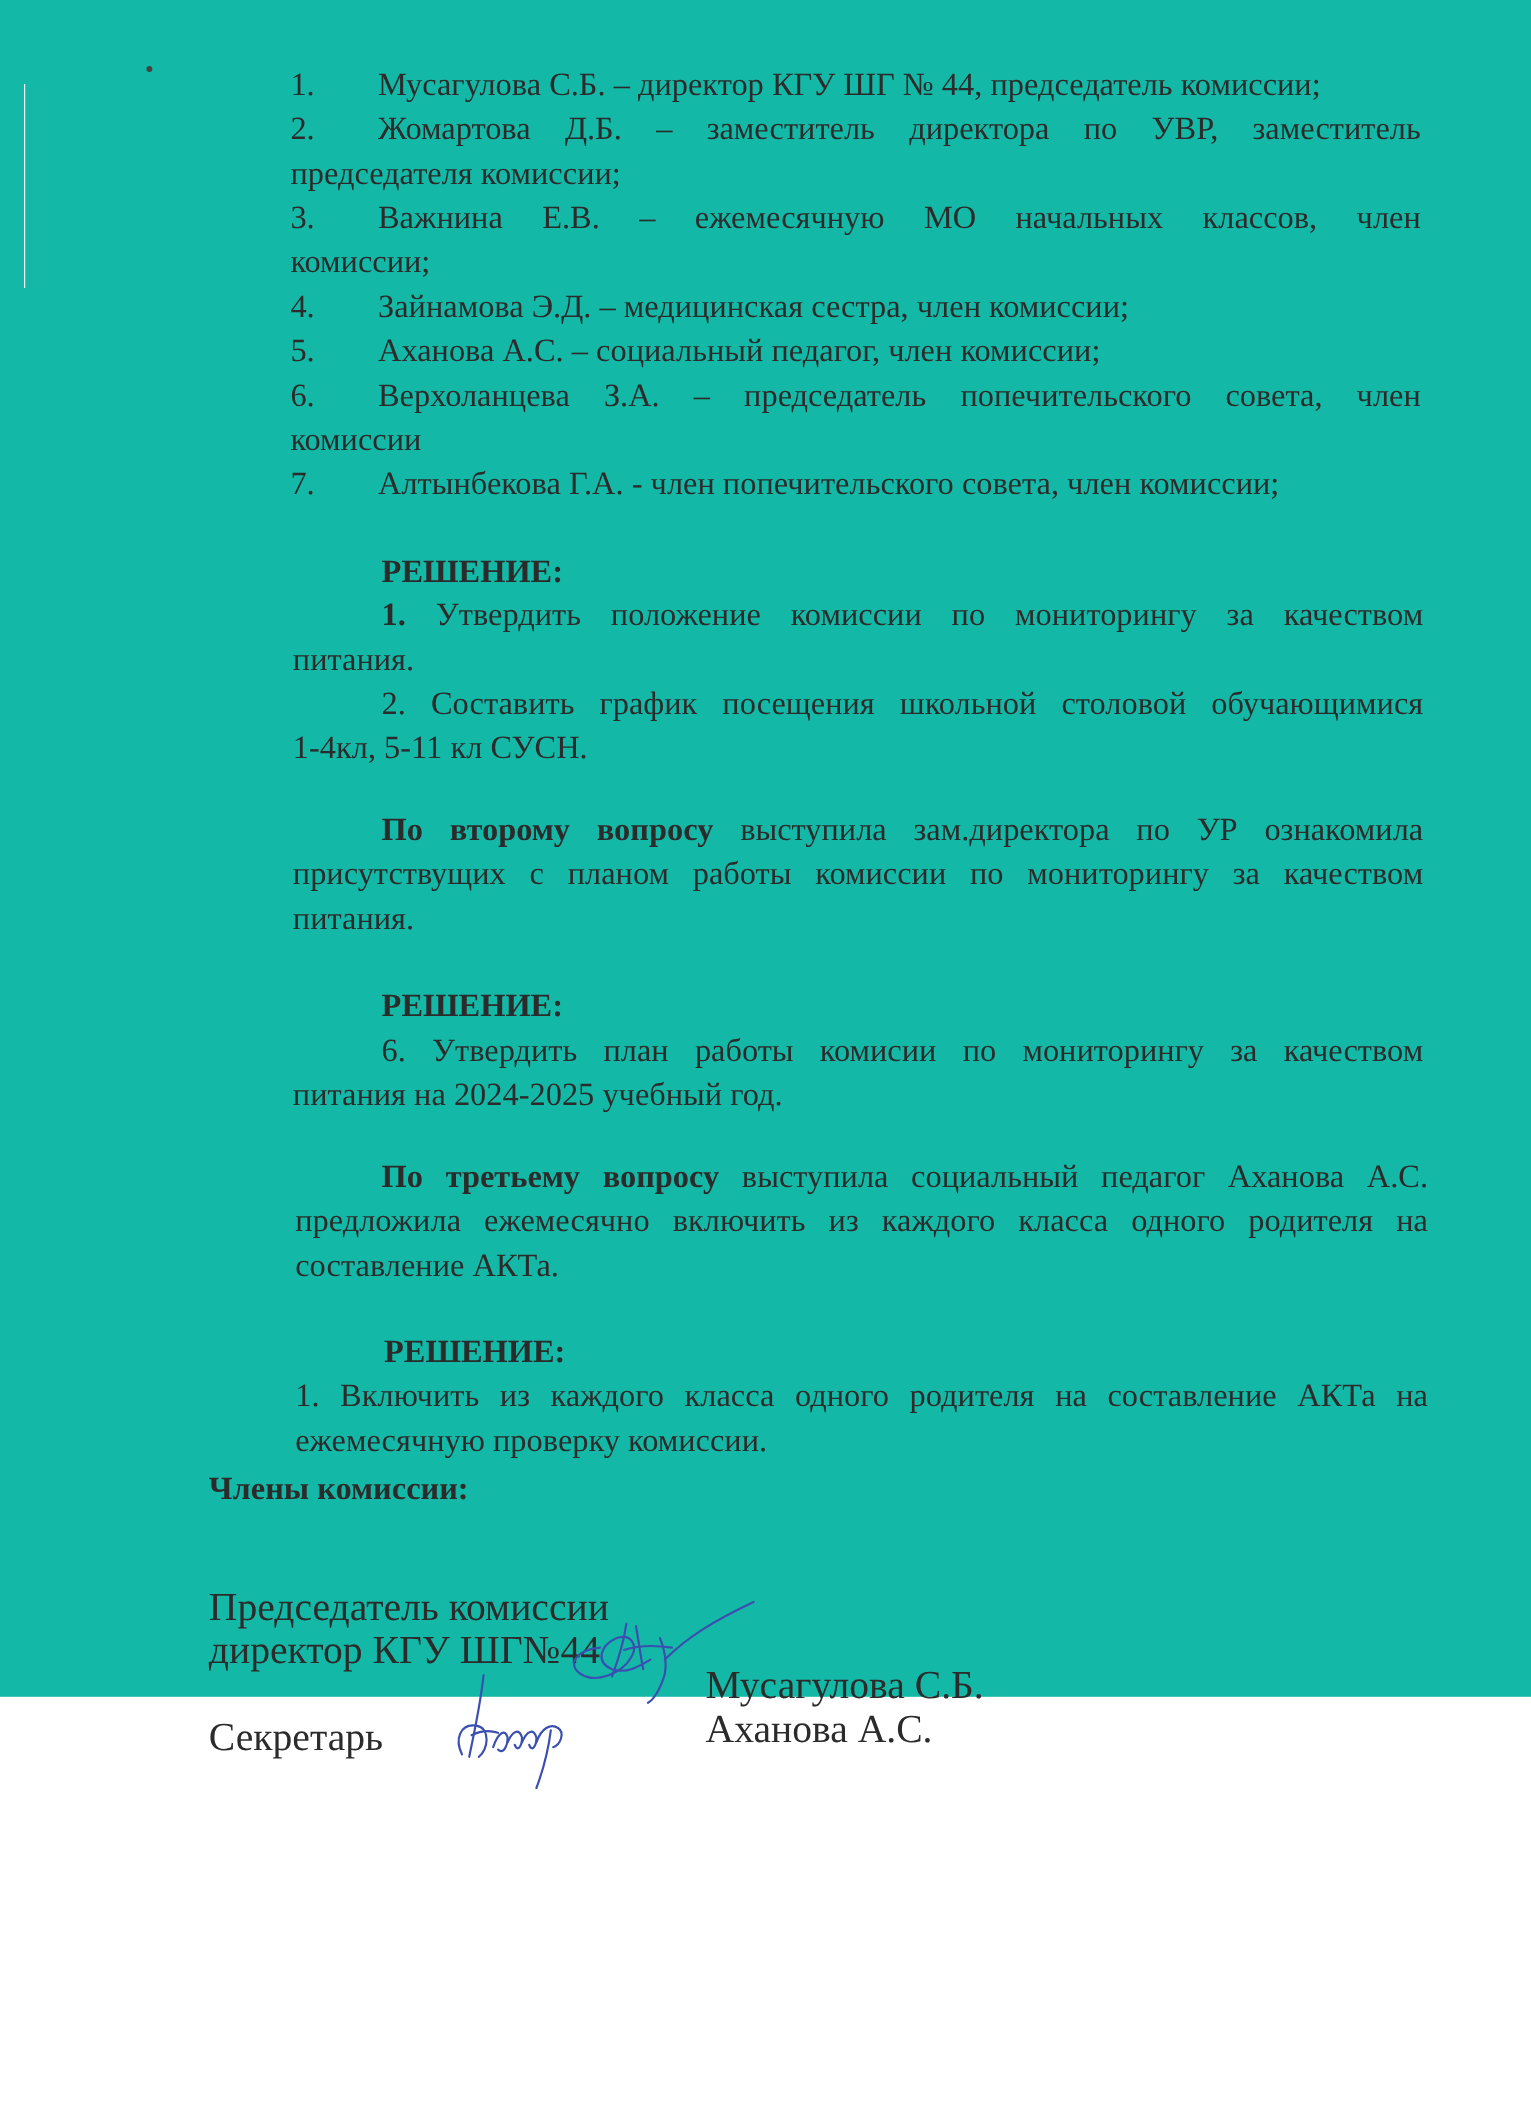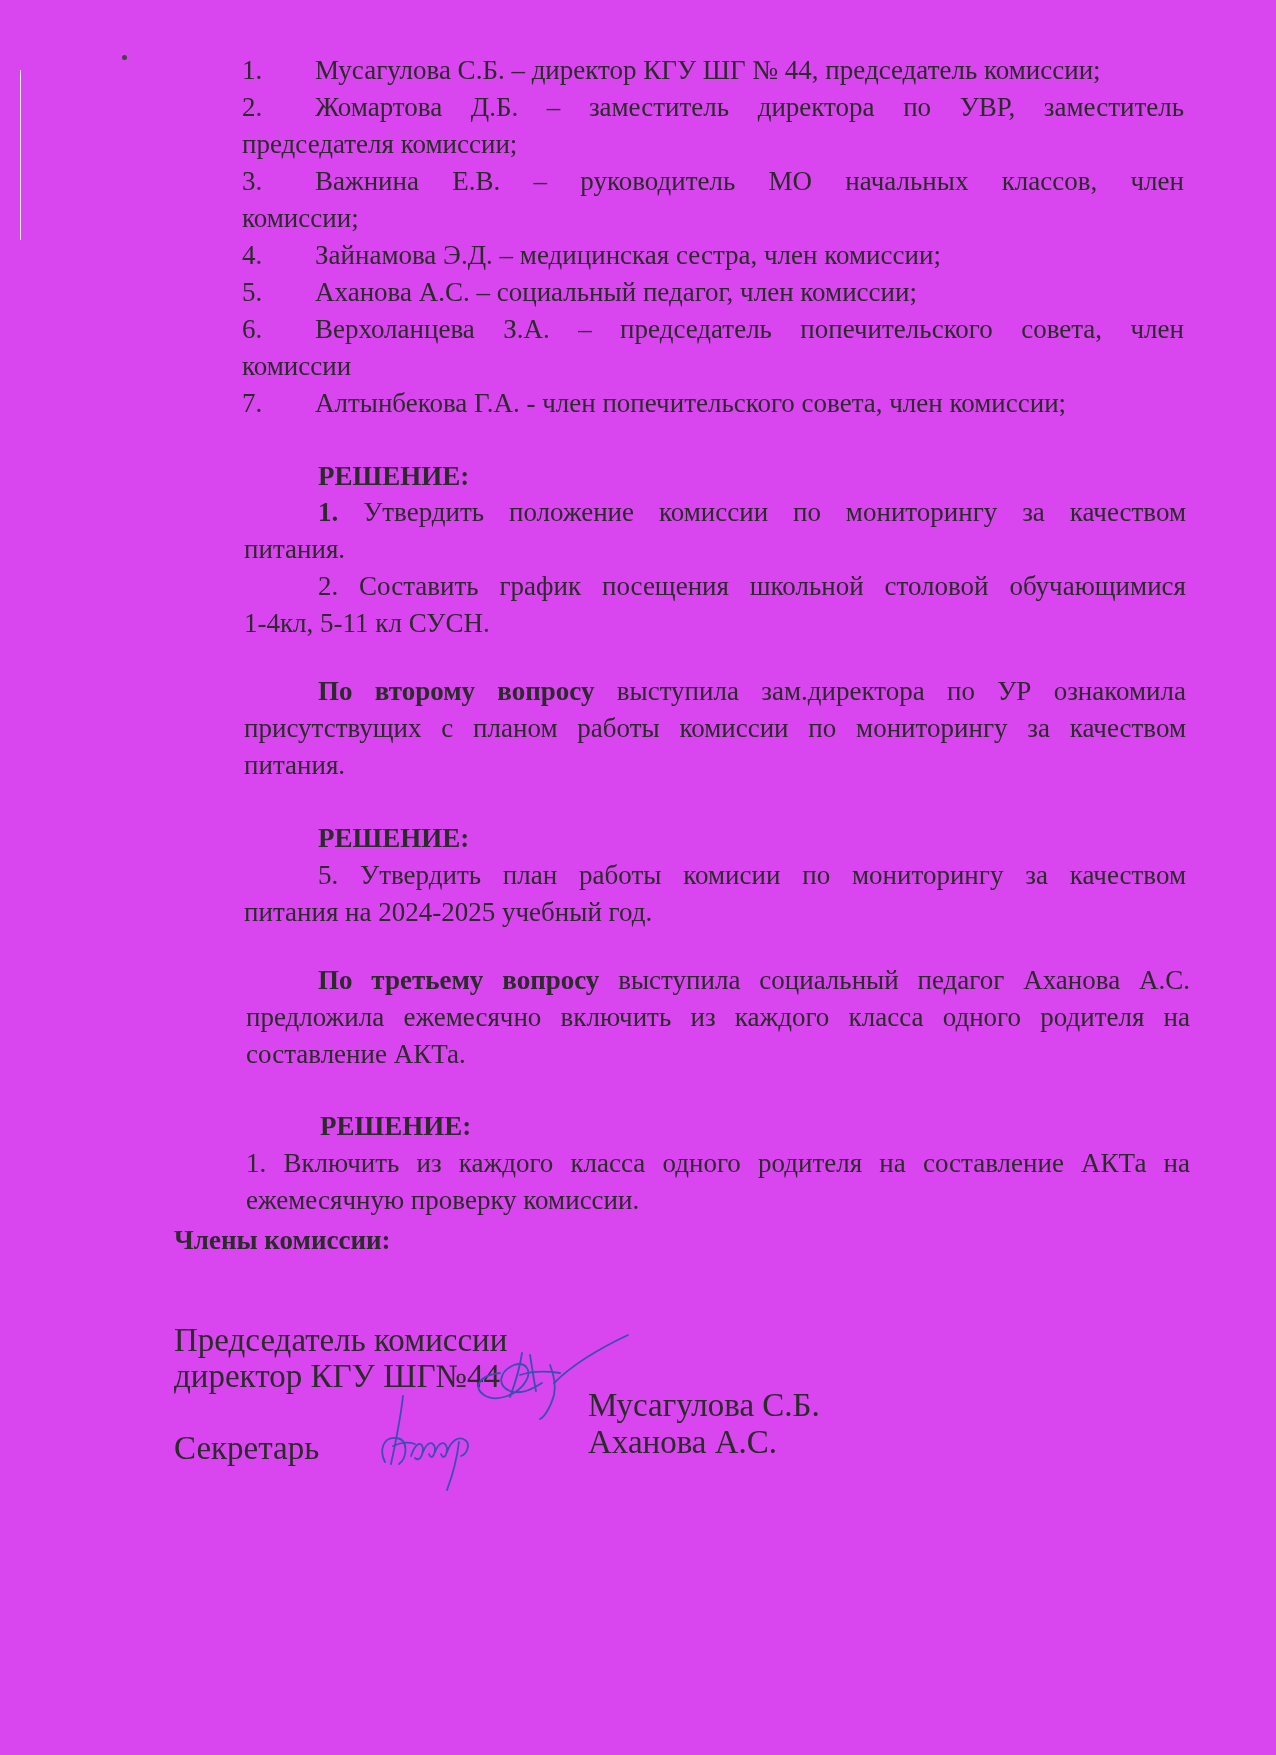--- a/index.html
+++ b/index.html
@@ -11,22 +11,22 @@
       width: 1276px;
       height: 1755px;
       position: relative;
       overflow: hidden;
       font-family: "Liberation Serif", "DejaVu Serif", serif;
       color: #2b2b2b;
     }
     .page {
       position: absolute;
       left: 0; top: 0;
-      width: 1276px; height: 1755px;
-      background: #d946ef;
+      width: 1276px; height: 1414px;
+      background: #14b8a6;
     }
     .speck {
       position: absolute;
       left: 122px; top: 55px;
       width: 5px; height: 5px;
       border-radius: 50%;
       background: #444;
     }
     .faint-mark {
       position: absolute;
@@ -71,21 +71,21 @@
   <div class="line" style="left:242px; top:52px;">
     <span class="num">1.</span><span>Мусагулова С.Б. – директор КГУ ШГ № 44, председатель комиссии;</span>
   </div>
 
   <div class="line just" style="left:242px; top:89px; width:942px;">
     <span class="num">2.</span><span>Жомартова Д.Б. – заместитель директора по УВР, заместитель</span>
   </div>
   <div class="line" style="left:242px; top:126px;">председателя комиссии;</div>
 
   <div class="line just" style="left:242px; top:163px; width:942px;">
-    <span class="num">3.</span><span>Важнина Е.В. – руководитель МО начальных классов, член</span>
+    <span class="num">3.</span><span>Важнина Е.В. – ежемесячную МО начальных классов, член</span>
   </div>
   <div class="line" style="left:242px; top:200px;">комиссии;</div>
 
   <div class="line" style="left:242px; top:237px;">
     <span class="num">4.</span><span>Зайнамова Э.Д. – медицинская сестра, член комиссии;</span>
   </div>
 
   <div class="line" style="left:242px; top:274px;">
     <span class="num">5.</span><span>Аханова А.С. – социальный педагог, член комиссии;</span>
   </div>
@@ -107,21 +107,21 @@
   <div class="line just" style="left:318px; top:568px; width:868px;">2. Составить график посещения школьной столовой обучающимися</div>
   <div class="line" style="left:244px; top:605px;">1-4кл, 5-11 кл СУСН.</div>
 
   <div class="line just" style="left:318px; top:673px; width:868px;">
     <span class="bold">По второму вопросу</span><span> выступила зам.директора по УР ознакомила</span>
   </div>
   <div class="line just" style="left:244px; top:710px; width:942px;">присутствущих с планом работы комиссии по мониторингу за качеством</div>
   <div class="line" style="left:244px; top:747px;">питания.</div>
 
   <div class="line bold" style="left:318px; top:820px;">РЕШЕНИЕ:</div>
-  <div class="line just" style="left:318px; top:857px; width:868px;">5. Утвердить план работы комисии по мониторингу за качеством</div>
+  <div class="line just" style="left:318px; top:857px; width:868px;">6. Утвердить план работы комисии по мониторингу за качеством</div>
   <div class="line" style="left:244px; top:894px;">питания на 2024-2025 учебный год.</div>
 
   <div class="line just" style="left:318px; top:962px; width:872px;">
     <span class="bold">По третьему вопросу</span><span> выступила социальный педагог Аханова А.С.</span>
   </div>
   <div class="line just" style="left:246px; top:999px; width:944px;">предложила ежемесячно включить из каждого класса одного родителя на</div>
   <div class="line" style="left:246px; top:1036px;">составление АКТа.</div>
 
   <div class="line bold" style="left:320px; top:1108px;">РЕШЕНИЕ:</div>
   <div class="line just" style="left:246px; top:1145px; width:944px;">1. Включить из каждого класса одного родителя на составление АКТа на</div>

